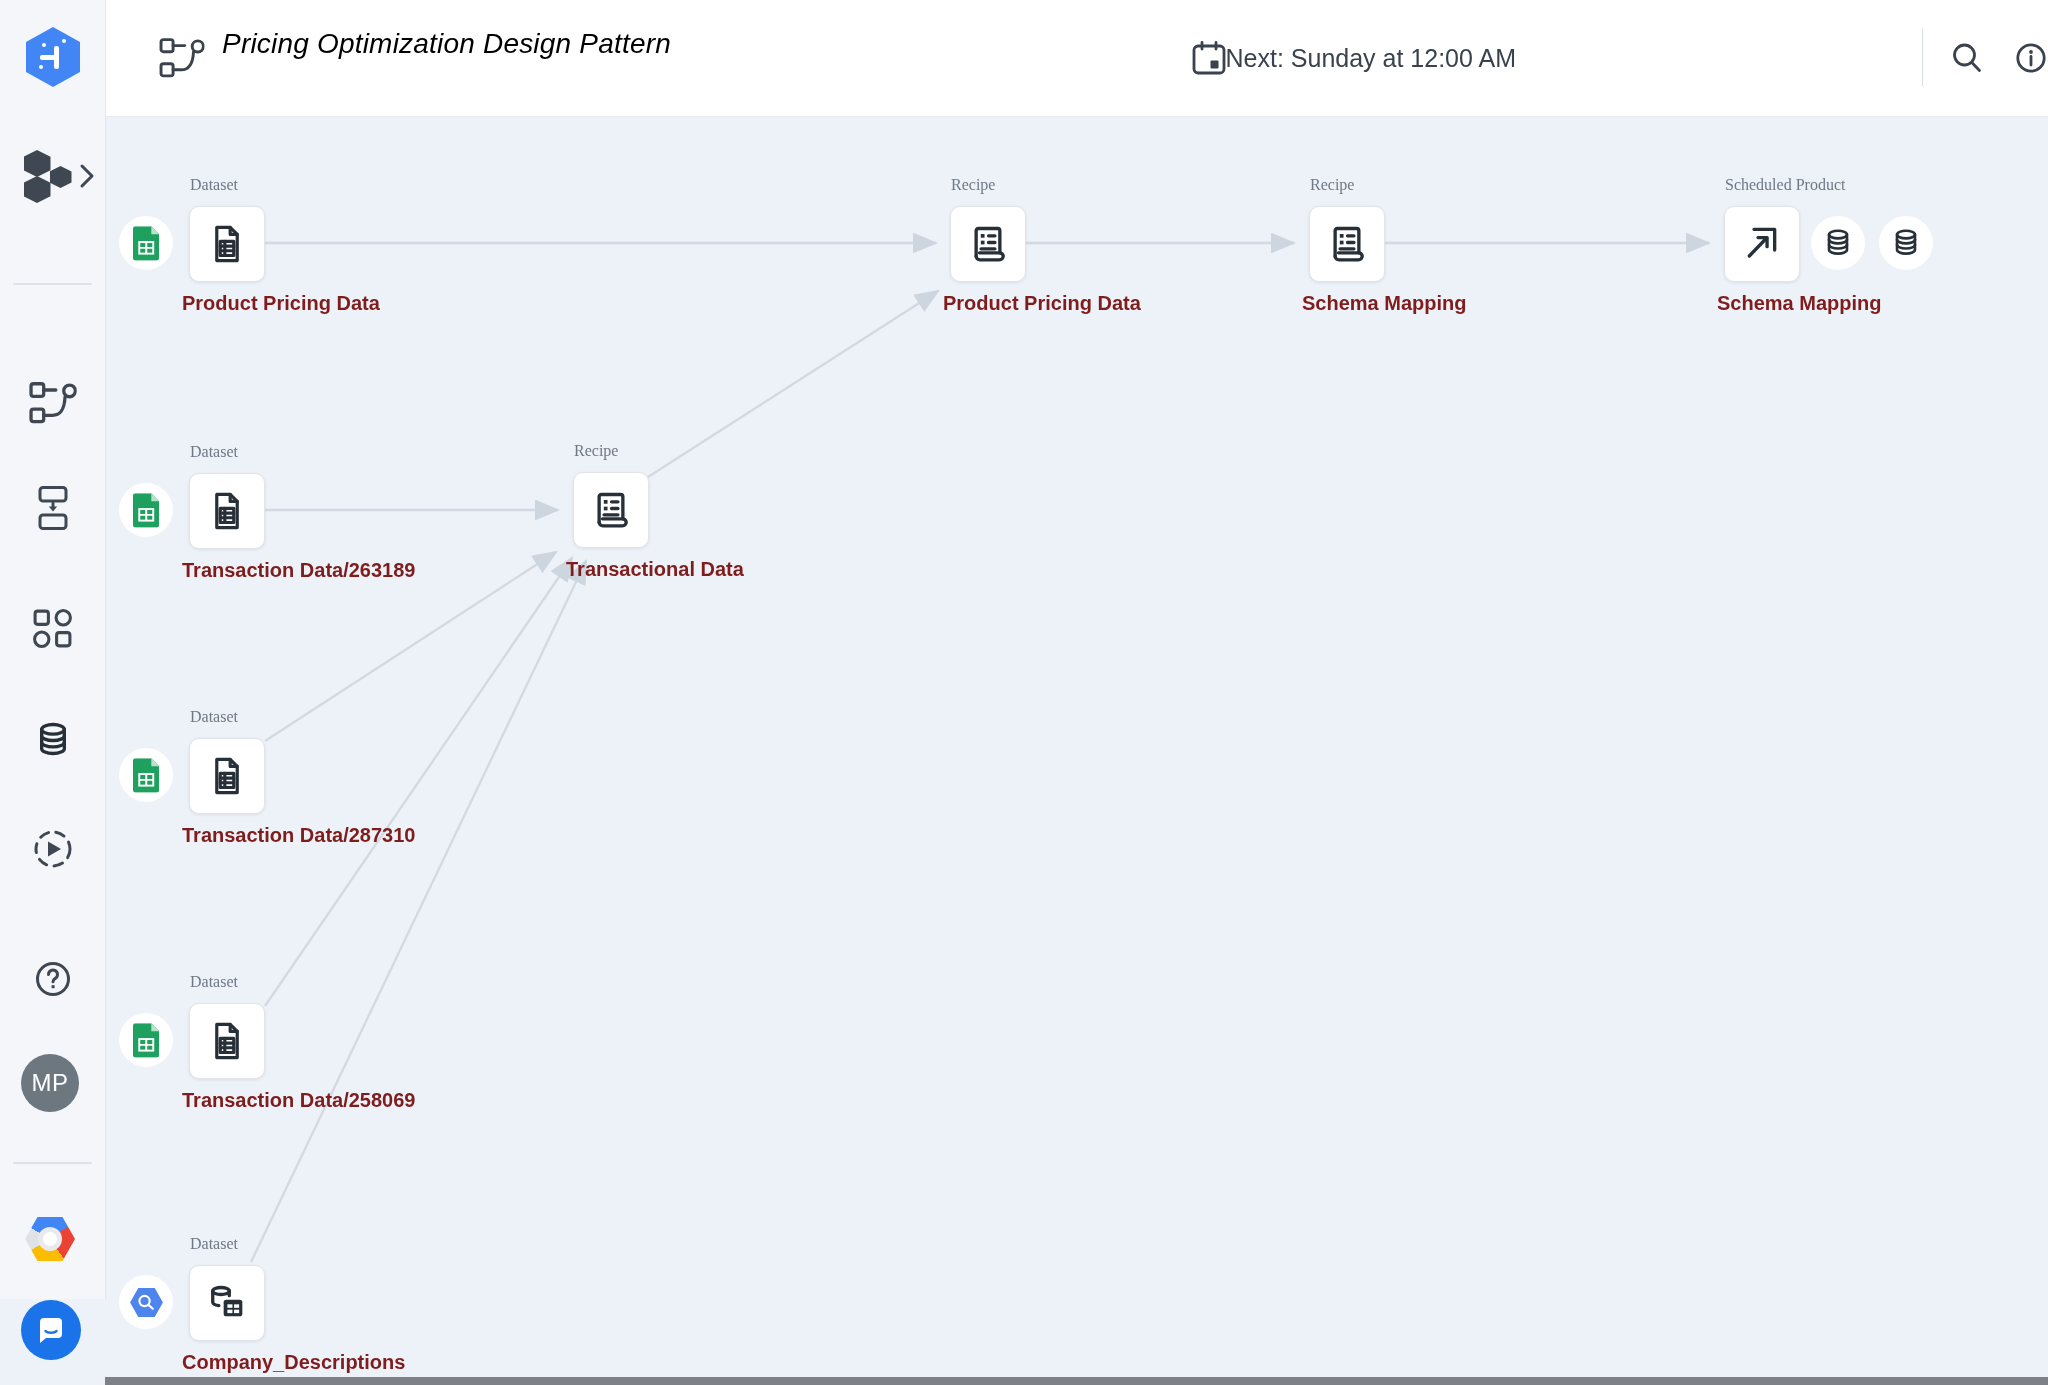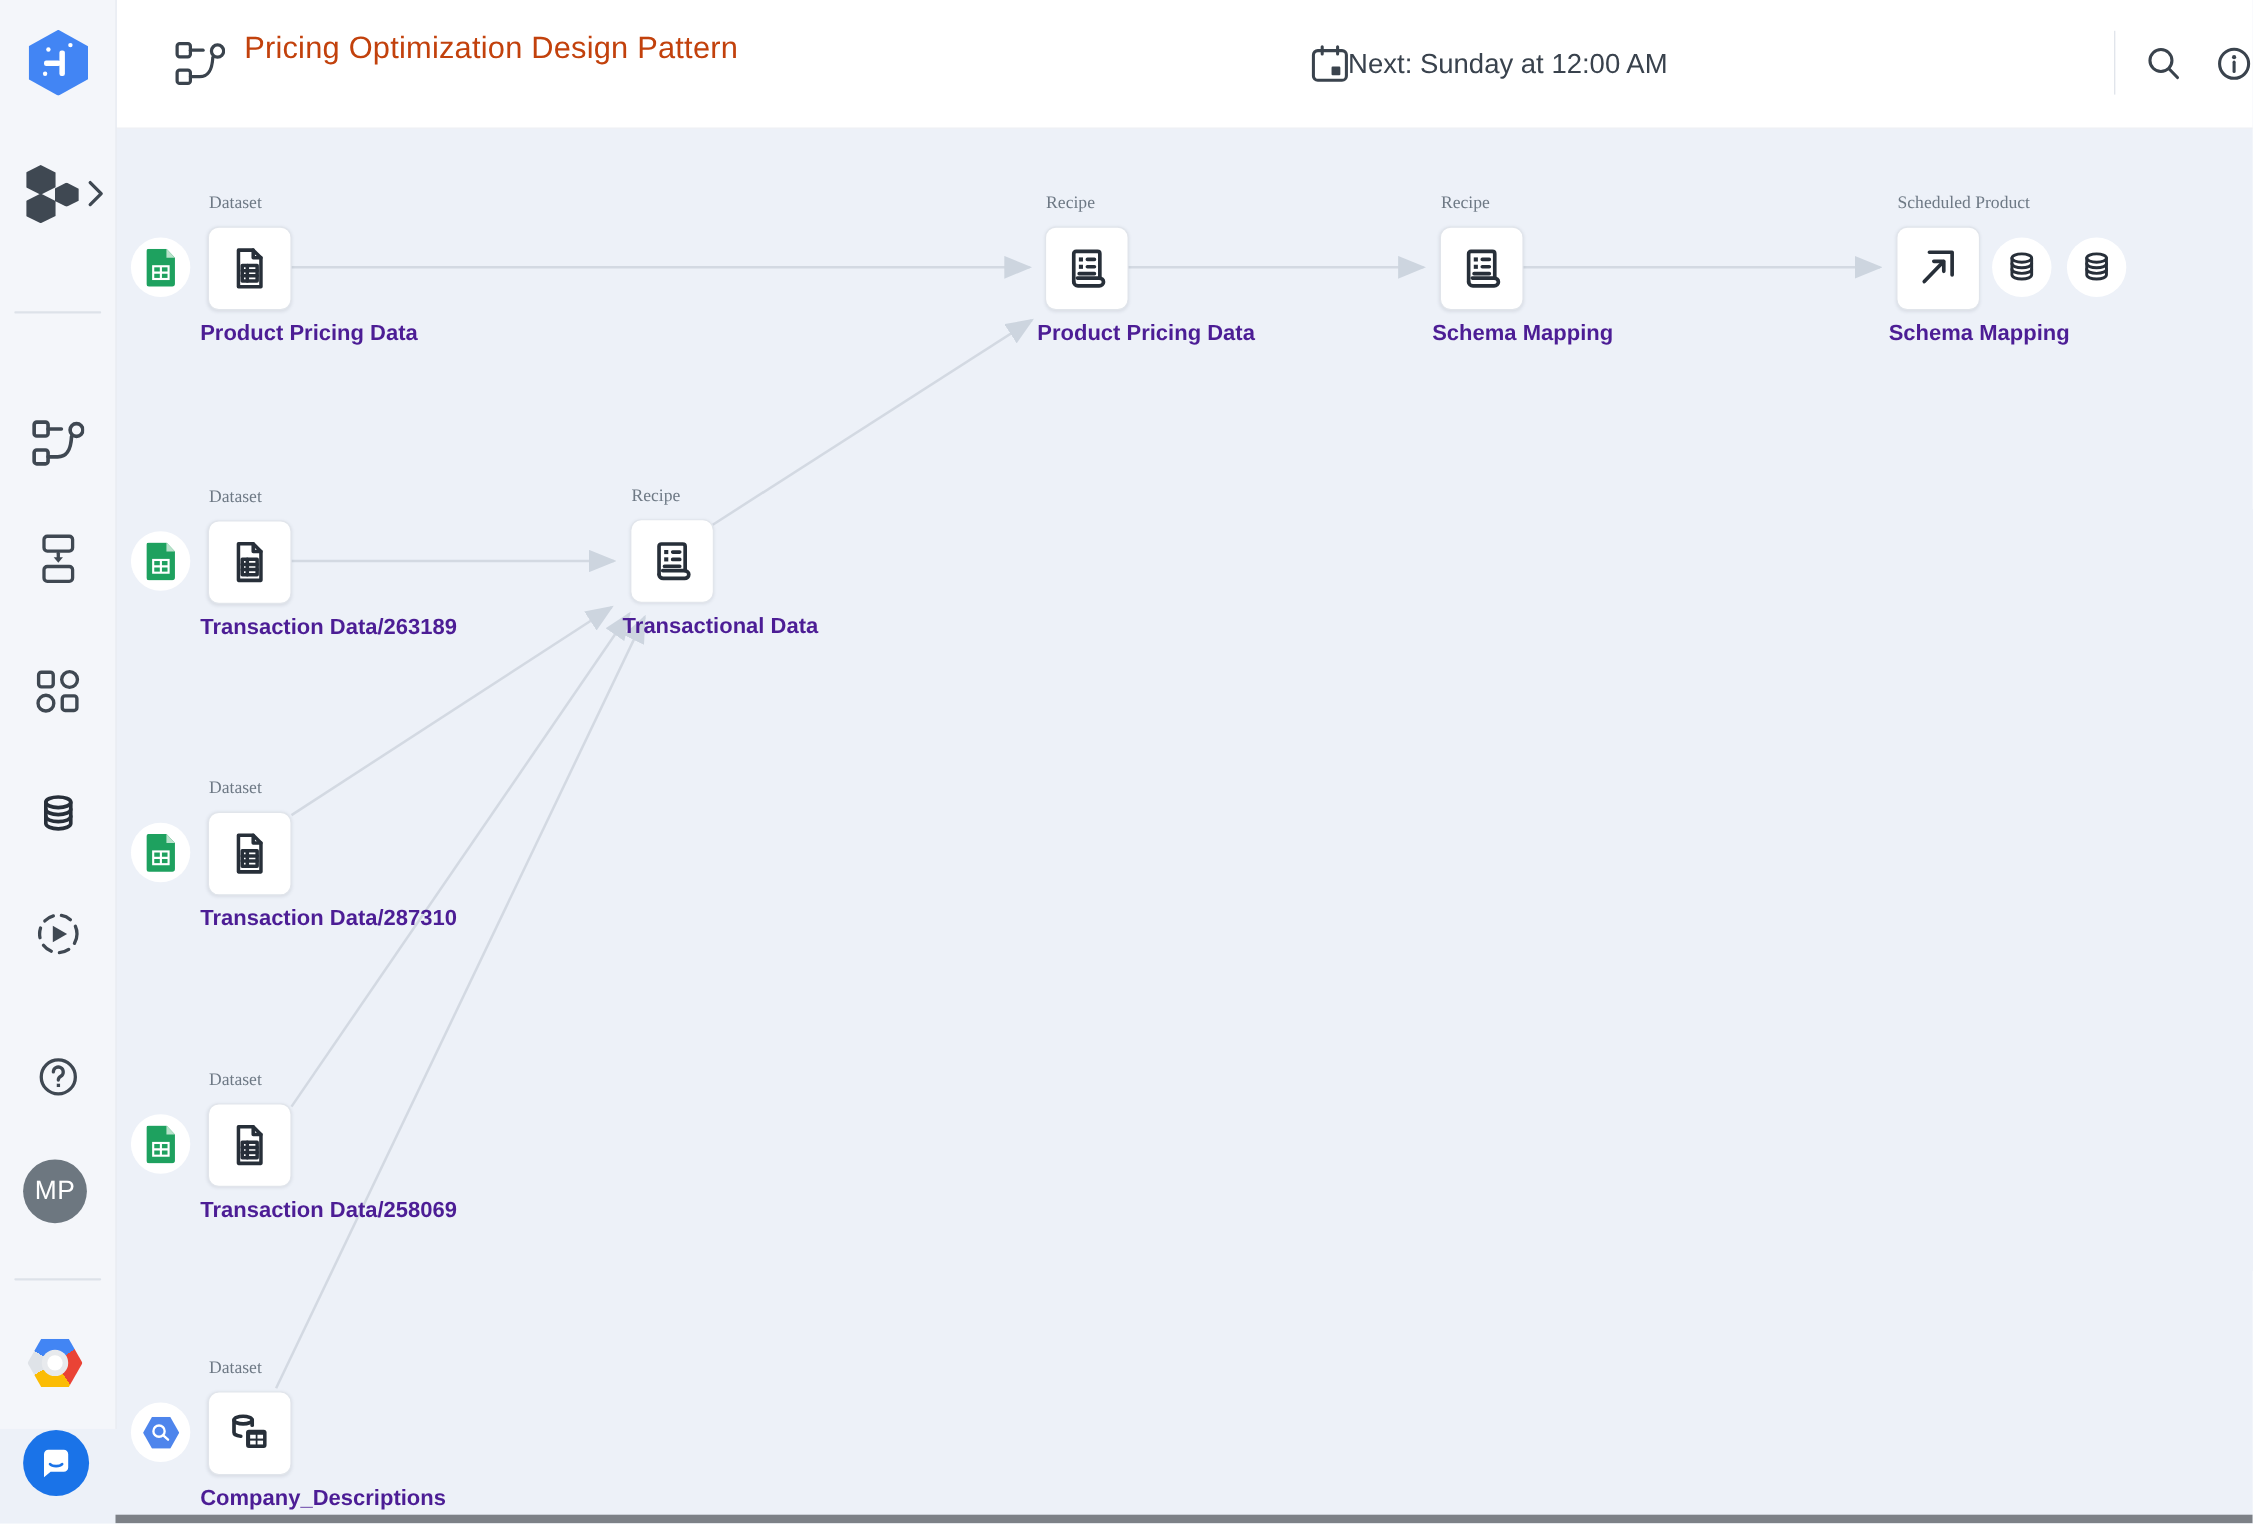--- a/index.html
+++ b/index.html
@@ -20,35 +20,35 @@
           display:flex;align-items:center;justify-content:center;font-size:24px;letter-spacing:.5px;cursor:pointer;}
   #gcloud{position:absolute;left:25px;top:1217px;width:50px;height:44px;
           background:conic-gradient(from -60deg,#4285f4 0 115deg,#ea4335 115deg 205deg,#fbbc04 205deg 300deg,#dfe3e8 300deg 360deg);}
   #gcloud .inner{position:absolute;left:13px;top:10px;width:24px;height:24px;border-radius:50%;background:#e8eaed;}
   #gcloud .dot{position:absolute;left:18px;top:15px;width:14px;height:14px;border-radius:50%;background:#fff;}
   #chat{position:absolute;left:21px;top:1300px;width:60px;height:60px;border-radius:50%;background:#1a73e8;display:flex;align-items:center;justify-content:center;cursor:pointer;}
 
   
   #header{position:absolute;left:106px;top:0;width:1942px;height:116px;background:#fff;border-bottom:1px solid #e8ebf1;z-index:4;}
   #flow-title-icon{position:absolute;left:52px;top:37px;}
-  #flow-title{position:absolute;left:116px;top:0;height:88px;display:flex;align-items:center;font-size:28px;color:#c2410c;letter-spacing:.2px;}
+  #flow-title{position:absolute;left:116px;top:0;height:88px;display:flex;align-items:center;font-size:28px;color:#000000;letter-spacing:.2px;font-style:italic;}
   #schedule{position:absolute;right:532px;top:0;height:116px;display:flex;align-items:center;cursor:pointer;}
   #schedule .txt{font-size:25px;color:#39424d;}
   #hdr-divider{position:absolute;right:125px;top:28px;width:1px;height:58px;background:#dadfe6;}
   .hdr-icon-btn{position:absolute;top:0;height:116px;display:flex;align-items:center;cursor:pointer;}
   #search-btn{right:64px;}
   #info-btn{right:0px;}
   #edges{position:absolute;left:0;top:0;z-index:1;pointer-events:none;}
   #bottom-strip{position:absolute;left:105px;top:1377px;width:1943px;height:8px;background:#7d8187;z-index:6;}
 
   .node{position:absolute;width:74px;height:74px;z-index:2;}
   .card{position:absolute;left:0;top:0;width:74px;height:74px;background:#fff;border:1px solid #e1e5eb;border-radius:10px;
         box-shadow:0 1px 3px rgba(50,60,80,.10);display:flex;align-items:center;justify-content:center;cursor:pointer;}
   .node-type{position:absolute;top:-30px;left:1px;font-size:16px;color:#6e7985;white-space:nowrap;font-family:Liberation Serif, serif;}
-  .node-name{position:absolute;top:86px;left:-7px;font-size:20px;font-weight:700;color:#4c1d95;white-space:nowrap;}
+  .node-name{position:absolute;top:86px;left:-7px;font-size:20px;font-weight:700;color:#7f1d1d;white-space:nowrap;}
   .badge{position:absolute;left:-70px;top:10px;width:54px;height:54px;border-radius:50%;background:#fff;
          display:flex;align-items:center;justify-content:center;}
   .out-circle{position:absolute;top:10px;width:54px;height:54px;border-radius:50%;background:#fff;
          display:flex;align-items:center;justify-content:center;cursor:pointer;}
   .ic{stroke:#272f39;fill:none;stroke-width:2.5;stroke-linecap:round;stroke-linejoin:round;}
   .nav-ic{stroke:#3f4852;fill:none;stroke-width:3;stroke-linecap:round;stroke-linejoin:round;}
   .hdr-ic{stroke:#3a434d;fill:none;stroke-width:2.8;stroke-linecap:round;stroke-linejoin:round;}
 </style>
 </head>
 <body>

